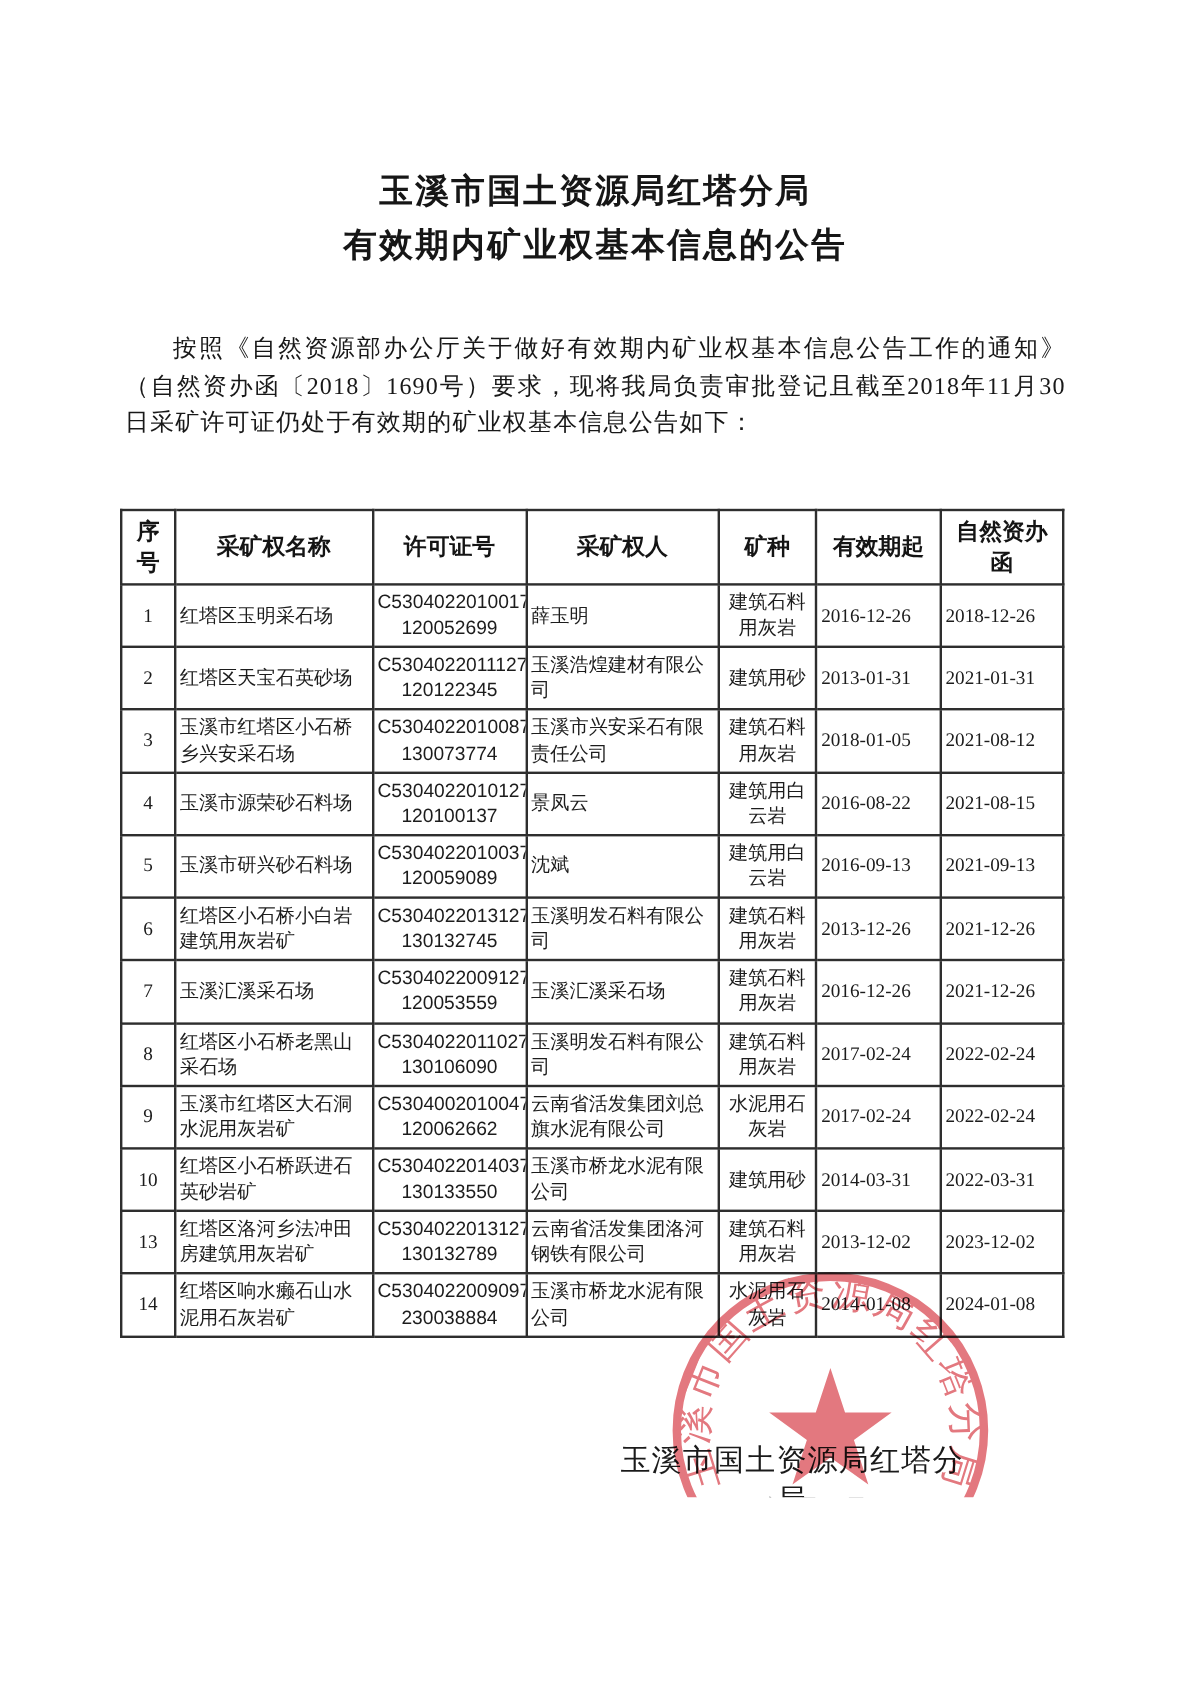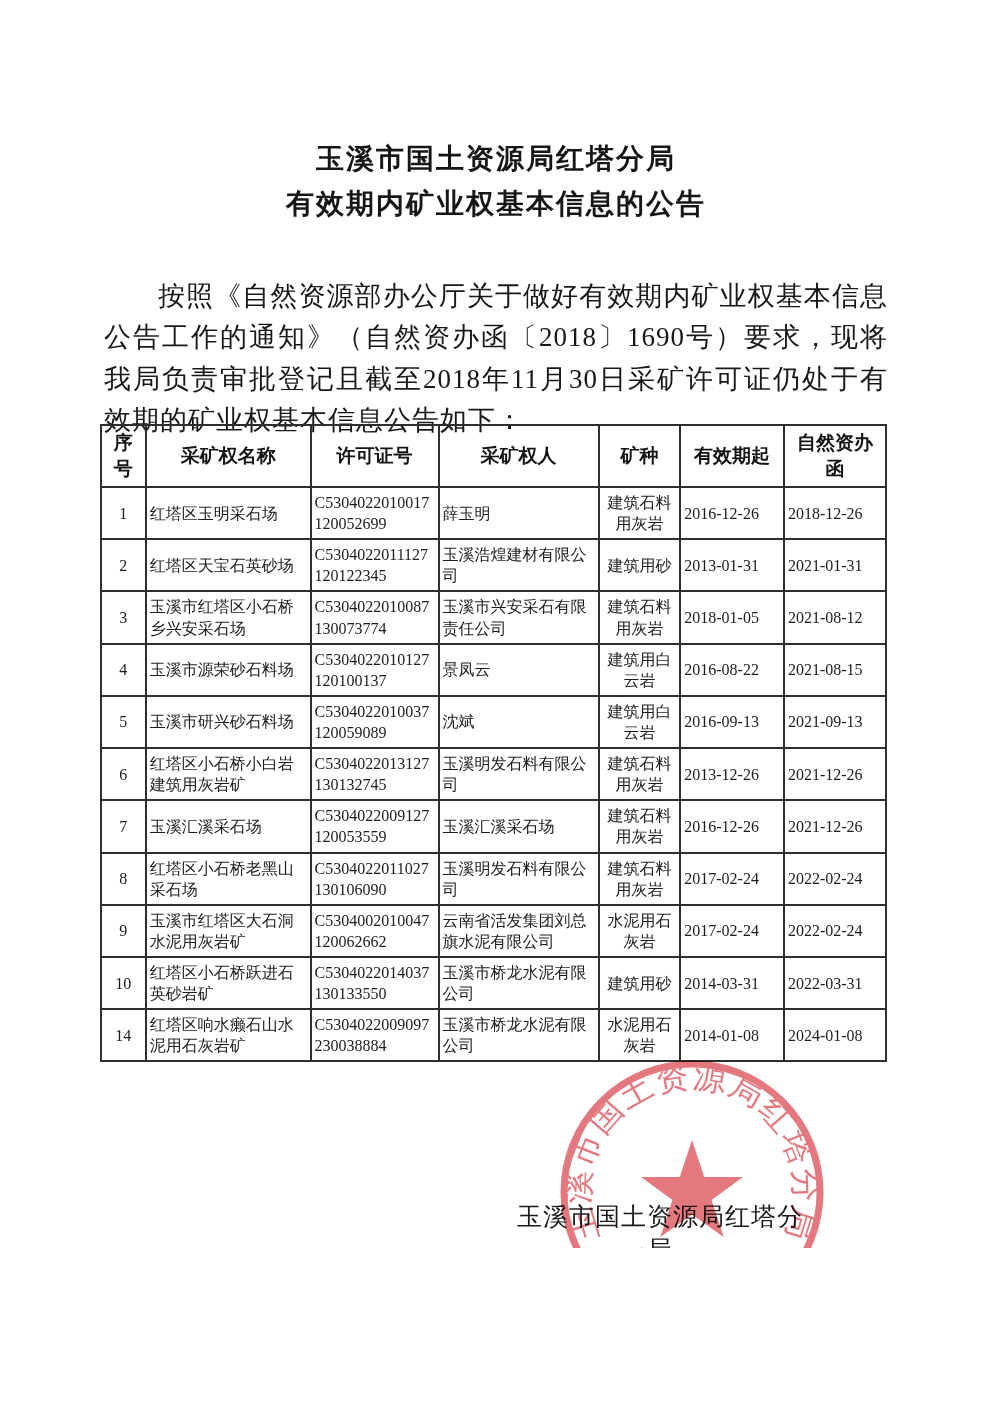--- a/index.html
+++ b/index.html
@@ -19,21 +19,21 @@
     text-align:center;
     font-size:28px;
     font-weight:bold;
     line-height:1.62;
     letter-spacing:2px;
     color:#161616;
   }
   .intro {
     position:absolute;
     top:276px; left:104px; width:784px;
-    font-size:27px;
+    font-size:20px;
     line-height:1.53;
     text-indent:2em;
     text-align:justify;
     letter-spacing:1px;
     font-family:"Liberation Serif", serif;
     color:#181818;
   }
   table.mining {
     position:absolute;
     top:424px; left:100px;
@@ -55,21 +55,21 @@
     color:#141414;
   }
   table.mining td {
     font-size:16px;
     line-height:1.32;
     color:#1c1c1c;
     height:46px;
   }
   td.c-no     { text-align:center; font-family:"Liberation Serif", serif; font-size:17px; }
   td.c-name   { text-align:left; padding-left:6px; }
-  td.c-lic    { text-align:left; white-space:pre-line; font-family:Liberation Serif, serif; font-size:15.5px; }
+  td.c-lic    { text-align:center; white-space:pre-line; font-family:Liberation Sans, sans-serif; font-size:15.5px; }
   td.c-holder { text-align:left; padding-left:6px; }
   td.c-min    { text-align:center; }
   td.c-date   { white-space:nowrap; font-family:"Liberation Serif", serif; font-size:16px; }
   .sig-org {
     position:absolute;
     top:1200px; left:505px; width:310px;
     text-align:center;
     font-size:25px;
     letter-spacing:1px;
     font-family:"Liberation Serif", serif;
@@ -240,20 +240,30 @@
       <td class="c-lic">C5304022014037
 130133550</td>
       <td class="c-holder">玉溪市桥龙水泥有限公司</td>
       <td class="c-min">建筑用砂</td>
       <td class="c-date">2014-03-31</td>
       <td class="c-date">2022-03-31</td>
     </tr>
 
 
 
+    <tr>
+      <td class="c-no">13</td>
+      <td class="c-name">红塔区洛河乡法冲田房建筑用灰岩矿</td>
+      <td class="c-lic">C5304022013127
+130132789</td>
+      <td class="c-holder">云南省活发集团洛河钢铁有限公司</td>
+      <td class="c-min">建筑石料用灰岩</td>
+      <td class="c-date">2013-12-02</td>
+      <td class="c-date">2023-12-02</td>
+    </tr>
 
     <tr>
       <td class="c-no">14</td>
       <td class="c-name">红塔区响水癞石山水泥用石灰岩矿</td>
       <td class="c-lic">C5304022009097
 230038884</td>
       <td class="c-holder">玉溪市桥龙水泥有限公司</td>
       <td class="c-min">水泥用石灰岩</td>
       <td class="c-date">2014-01-08</td>
       <td class="c-date">2024-01-08</td>

